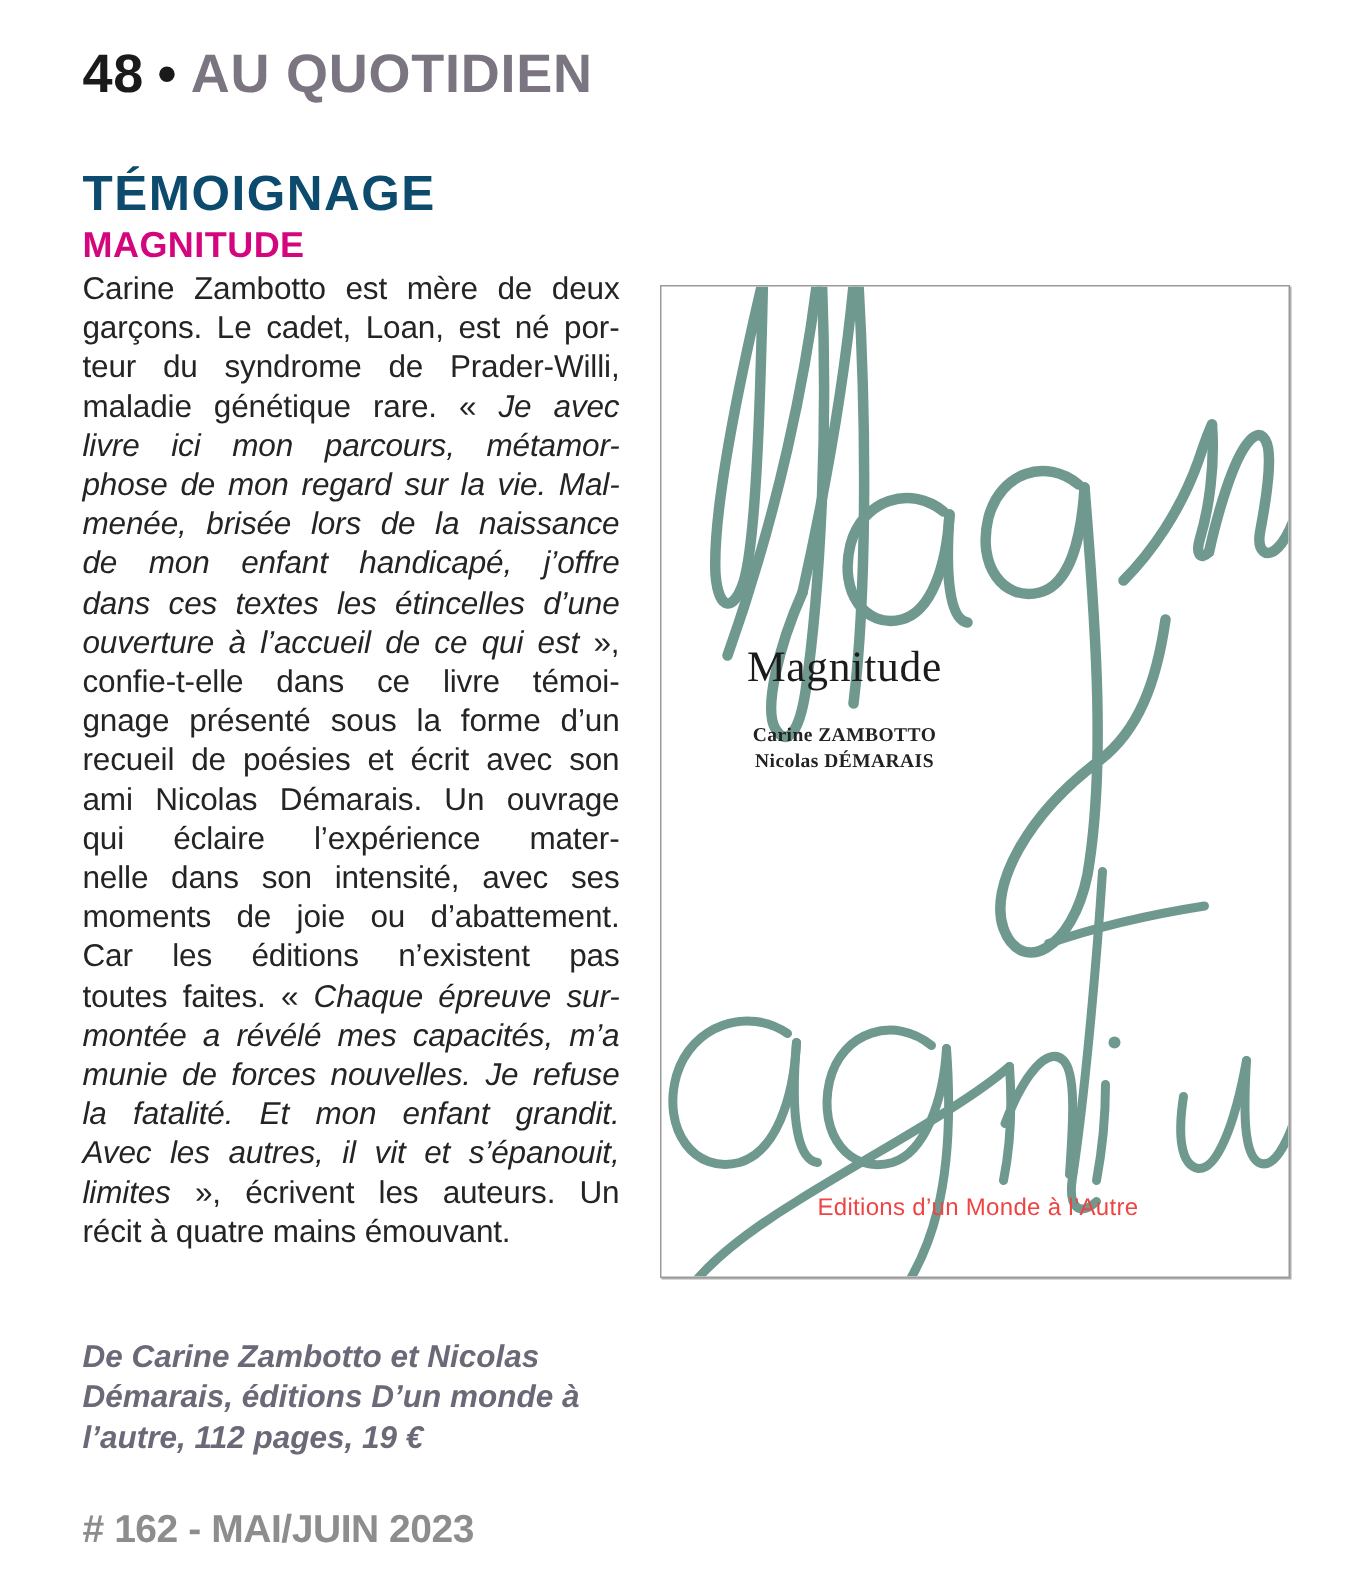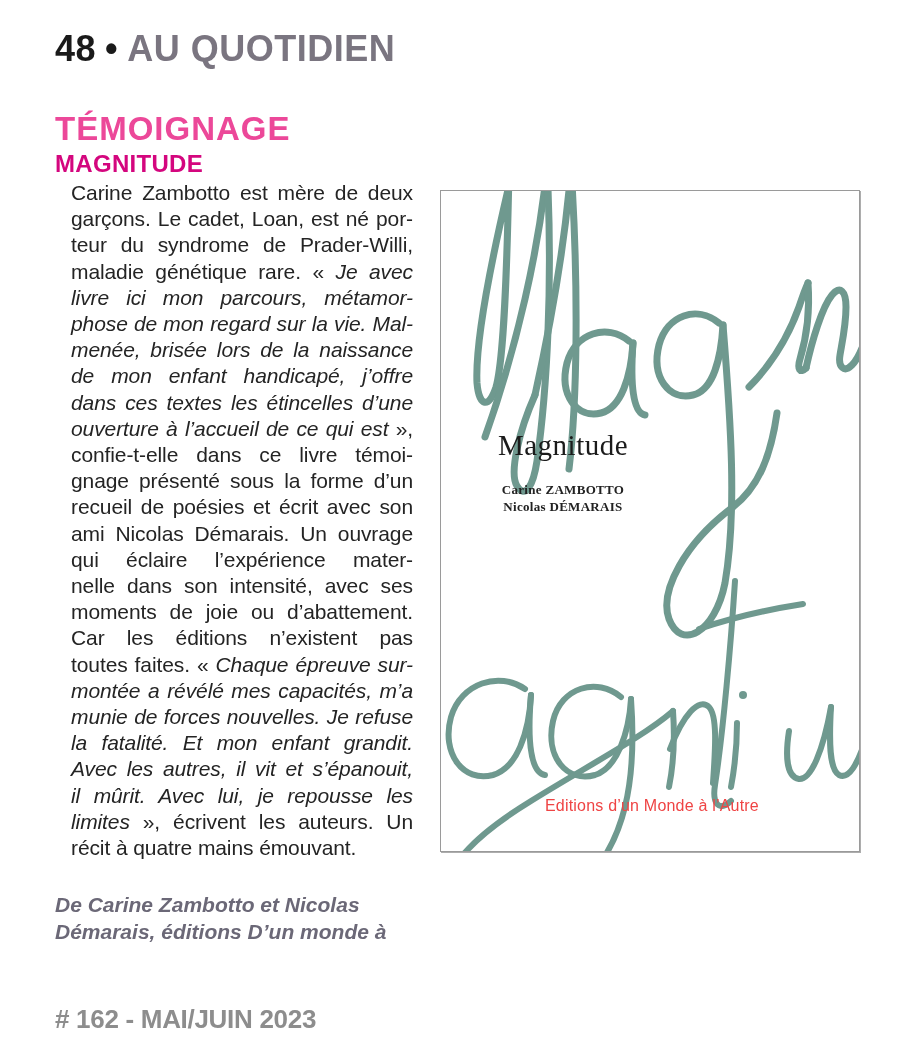--- a/index.html
+++ b/index.html
@@ -26,21 +26,21 @@
   .hdr .sec { color: var(--header-gray, #7a7580); }
 
   
   .kicker {
     position: absolute;
     left: 55px; top: 110px;
     margin: 0;
     font-size: 33px;
     font-weight: 800;
     letter-spacing: 1px;
-    color: #ec4899;
+    color: #0c4a6e;
     white-space: nowrap;
   }
   .title {
     position: absolute;
     left: 55px; top: 150px;
     margin: 0;
     font-size: 24px;
     font-weight: 800;
     letter-spacing: 0.3px;
     color: var(--accent-magenta, #d4067e);
@@ -48,21 +48,21 @@
   }
   .body-text {
     position: absolute;
     left: 55px; top: 180px;
     width: 358px;
     font-size: 21px;
     line-height: 26.2px;
     color: var(--body-text, #242424);
     letter-spacing: -0.1px;
   }
-  .body-text .line { text-align: justify; text-align-last: justify; margin-left: 16px; }
+  .body-text .line { text-align: justify; text-align-last: justify; }
   .body-text .line.last { text-align: right; text-align-last: left; }
   .it { font-style: italic; }
 
   .byline {
     position: absolute;
     left: 55px; top: 891px;
     width: 380px;
     font-size: 21px;
     line-height: 27px;
     font-style: italic;
@@ -164,28 +164,28 @@
       <div class="line"><span>ami Nicolas Démarais. Un ouvrage</span></div>
       <div class="line"><span>qui éclaire l’expérience mater-</span></div>
       <div class="line"><span>nelle dans son intensité, avec ses</span></div>
       <div class="line"><span>moments de joie ou d’abattement.</span></div>
       <div class="line"><span>Car les éditions n’existent pas</span></div>
       <div class="line"><span>toutes faites. « </span><span class="it">Chaque épreuve sur-</span></div>
       <div class="line"><span class="it">montée a révélé mes capacités, m’a</span></div>
       <div class="line"><span class="it">munie de forces nouvelles. Je refuse</span></div>
       <div class="line"><span class="it">la fatalité. Et mon enfant grandit.</span></div>
       <div class="line"><span class="it">Avec les autres, il vit et s’épanouit,</span></div>
-      <div class="line"><span class="it">il mûrit. Avec lui, je repousse les</span></div>
       <div class="line"><span class="it">limites</span><span> », écrivent les auteurs. Un</span></div>
       <div class="line last"><span>récit à quatre mains émouvant.</span></div>
     </div>
 
   <div class="byline">
       <div>De Carine Zambotto et Nicolas</div>
       <div>Démarais, éditions D’un monde à</div>
+      <div>l’autre, 112 pages, 19 €</div>
     </div>
 
   <figure class="cover">
     <svg class="script" viewBox="0 0 418 660" aria-hidden="true">
 
       <g>
         <path class="w1" d="M 70 -14 C 50 70 34 152 36 192 C 38 216 48 218 55 196 C 63 168 66 80 68 -20"></path>
         <path class="w1" d="M 44 246 C 76 156 98 58 106 -24"></path>
         <path class="w1" d="M 106 -24 C 112 92 106 200 96 270 C 92 296 84 308 76 295 C 68 282 78 240 94 204"></path>
         <path class="w1" d="M 94 204 C 110 132 124 56 130 -24"></path>

